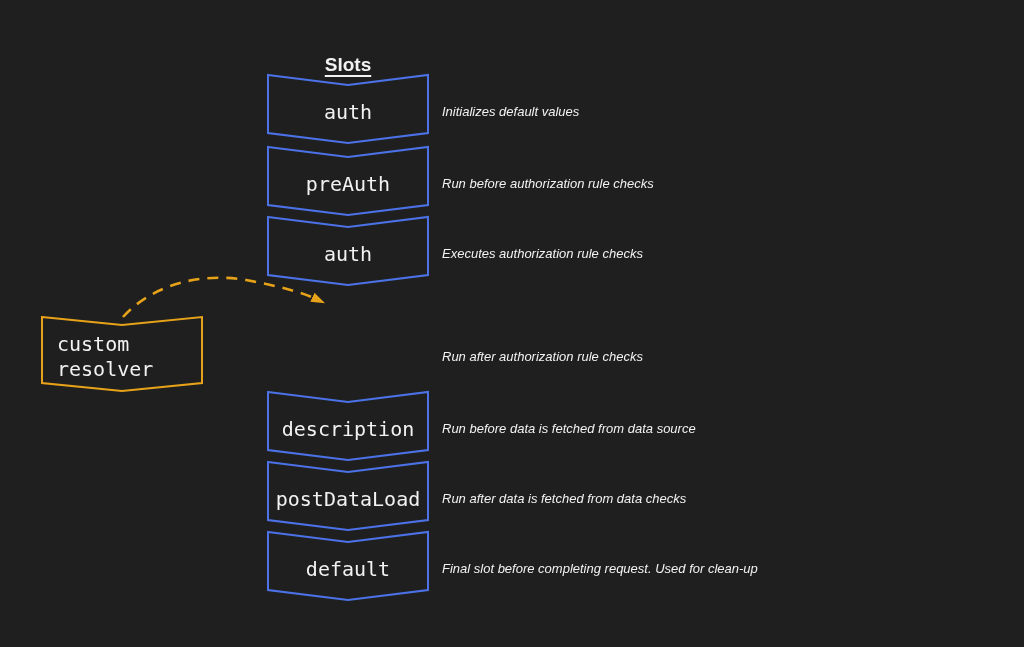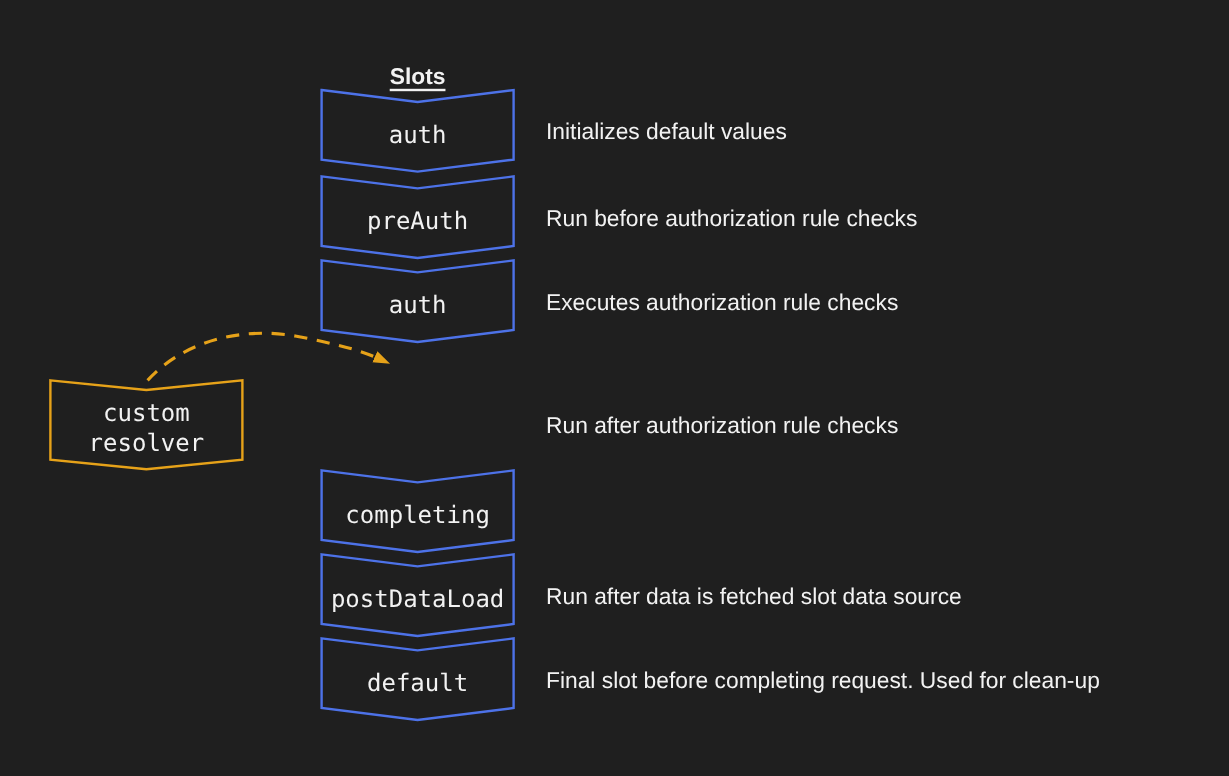--- a/index.html
+++ b/index.html
@@ -61,49 +61,50 @@
     display: flex;
     align-items: center;
     justify-content: center;
     padding-top: 5px;
     color: var(--text);
     font-family: "DejaVu Sans Mono", monospace;
     font-size: 20px;
   }
   .slot-desc {
     position: absolute;
-    left: 189px; top: 0;
+    left: 176px; top: 0;
     height: 72px;
     display: flex;
     align-items: center;
     padding-top: 4px;
     color: var(--text);
-    font-size: 19px;
+    font-size: 13px;
     white-space: nowrap;
+    font-style: italic;
   }
 
   .custom-box {
     position: absolute;
     left: 40px; top: 315px;
     width: 164px; height: 78px;
   }
   .custom-box svg { position: absolute; left: 0; top: 0; display: block; }
   .custom-poly {
     fill: none;
     stroke: var(--custom-border);
     stroke-width: 2;
   }
   .custom-label {
     position: absolute;
     inset: 0;
     display: flex;
     align-items: center;
     justify-content: center;
     padding-top: 6px;
-    text-align: center;
+    text-align: left;
     color: var(--text);
     font-family: "DejaVu Sans Mono", monospace;
     font-size: 20px;
     line-height: 25px;
     white-space: pre-line;
     width: 130px;
     margin: 0 auto;
   }
 
   .arrow-layer {
@@ -160,32 +161,33 @@
 
   <div class="slot-row" style="top: 318px;">
     <div class="slot-desc">Run after authorization rule checks</div>
   </div>
 
   <div class="slot-row" style="top: 390px;">
     <div class="slot-shape">
       <svg width="164" height="72" viewBox="0 0 164 72">
         <polygon class="slot-poly" points="2,2 82,12 162,2 162,60 82,70 2,60"></polygon>
       </svg>
-      <span class="slot-label">completing</span>
-    </div>
+      <span class="slot-label">description</span>
+    </div>
+    <div class="slot-desc">Run before data is fetched from data source</div>
   </div>
 
   <div class="slot-row" style="top: 460px;">
     <div class="slot-shape">
       <svg width="164" height="72" viewBox="0 0 164 72">
         <polygon class="slot-poly" points="2,2 82,12 162,2 162,60 82,70 2,60"></polygon>
       </svg>
       <span class="slot-label">postDataLoad</span>
     </div>
-    <div class="slot-desc">Run after data is fetched slot data source</div>
+    <div class="slot-desc">Run after data is fetched from data checks</div>
   </div>
 
   <div class="slot-row" style="top: 530px;">
     <div class="slot-shape">
       <svg width="164" height="72" viewBox="0 0 164 72">
         <polygon class="slot-poly" points="2,2 82,12 162,2 162,60 82,70 2,60"></polygon>
       </svg>
       <span class="slot-label">default</span>
     </div>
     <div class="slot-desc">Final slot before completing request. Used for clean-up</div>

